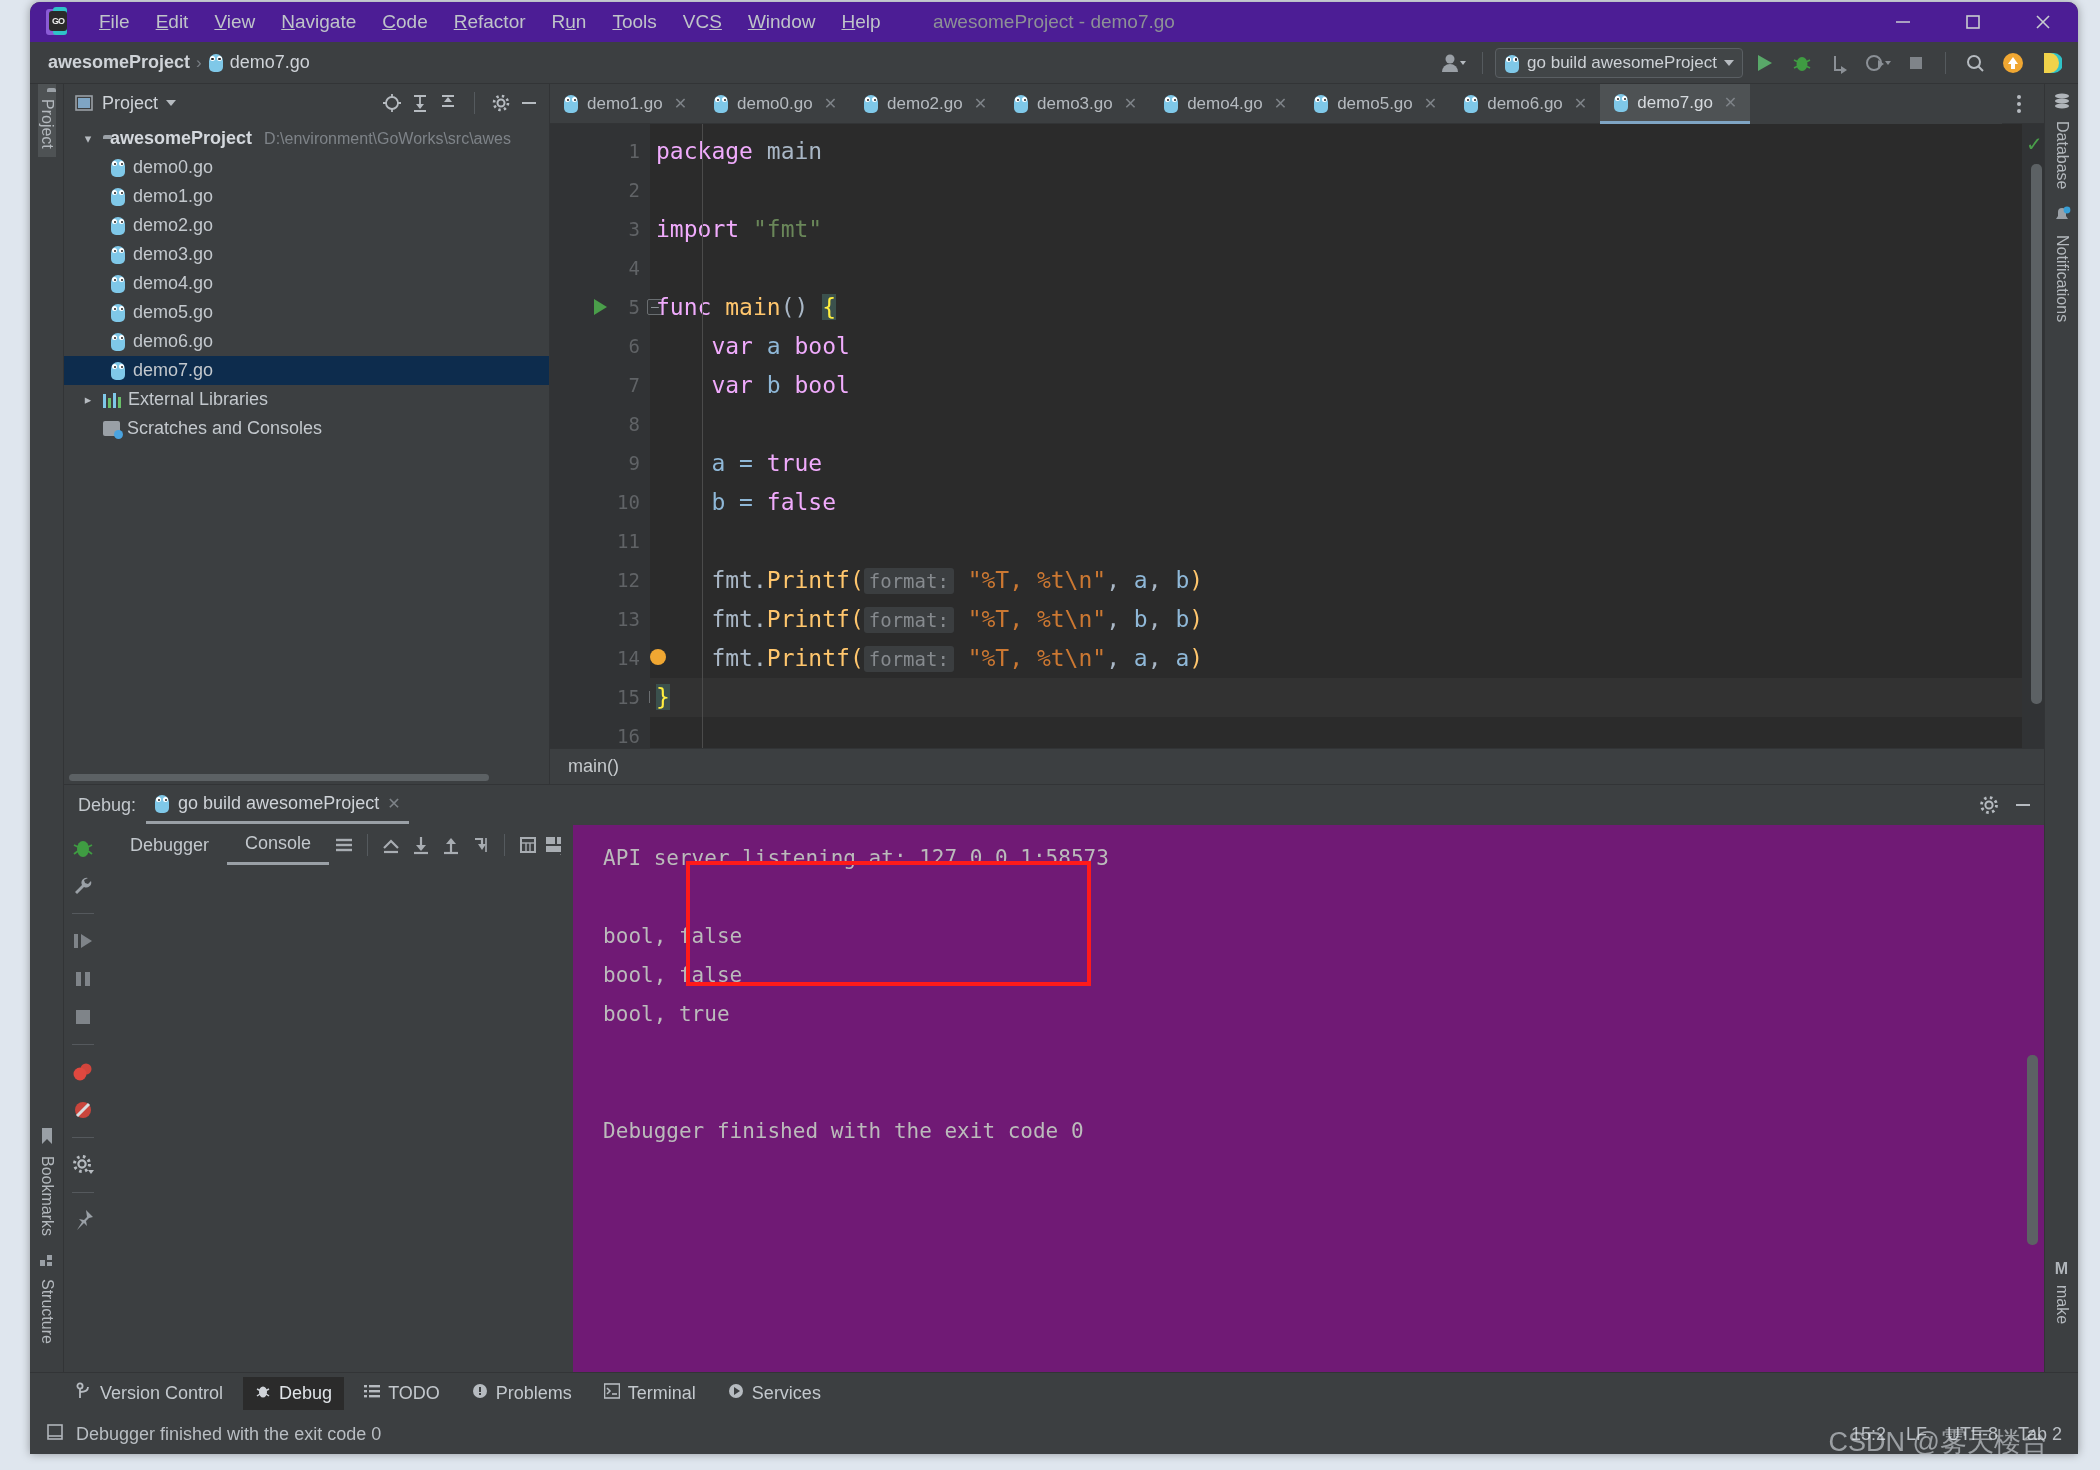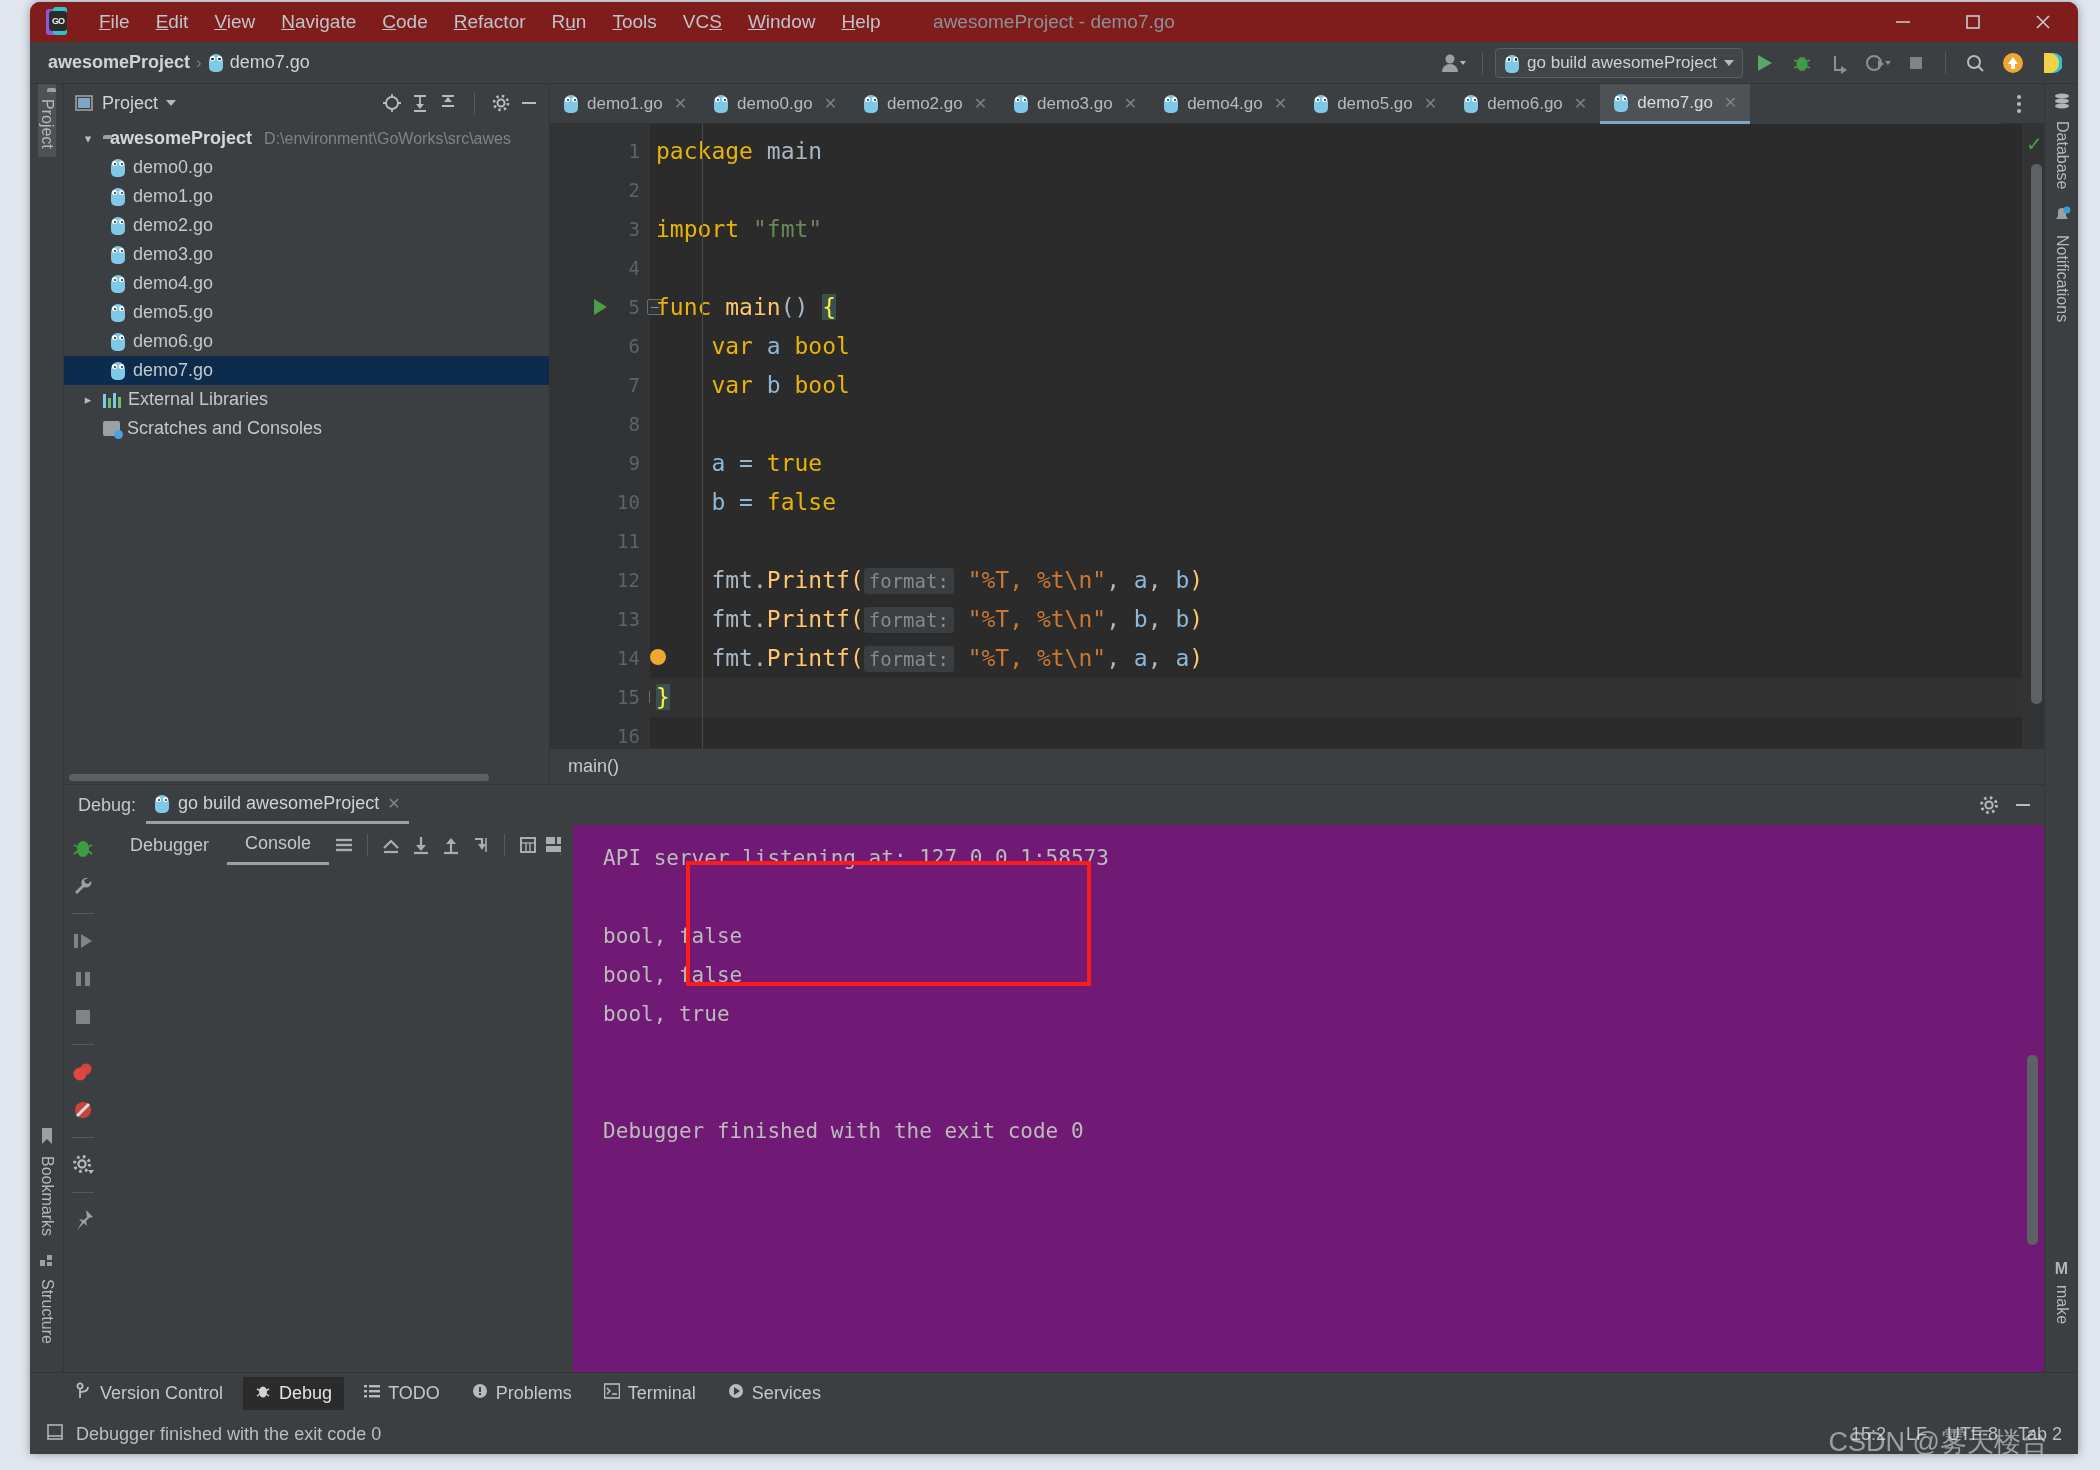--- a/index.html
+++ b/index.html
@@ -14,21 +14,21 @@
     width: 2048px; height: 1452px;
     background: #3c3f41;
     border-radius: 10px 10px 0 0;
     overflow: hidden;
     display: flex; flex-direction: column;
     box-shadow: 0 0 10px rgba(0,0,0,.35);
   }
 
   
   .titlebar {
-    height: 40px; background: #7f1d1d; display: flex; align-items: center;
+    height: 40px; background: #4c1d95; display: flex; align-items: center;
     flex: 0 0 40px; position: relative;
   }
   .logo { width: 30px; height: 30px; margin: 0 12px 0 14px; position: relative; flex:0 0 auto;}
   .logo .l1 { position:absolute; left:2px; top:2px; width:13px; height:26px; background:#8a5bd6; border-radius:3px;}
   .logo .l2 { position:absolute; left:9px; top:0px; width:14px; height:28px; background:#2fc3c8; border-radius:3px;}
   .logo .l3 { position:absolute; left:5px; top:4px; width:18px; height:20px; background:#2b2b2b; border-radius:3px;
               color:#eee; font-size:9px; font-weight:bold; text-align:center; line-height:20px; letter-spacing:-1px;}
   .menu { display: flex; align-items: center; gap: 0px; }
   .menu-item {
     color: #bfc4c9; font-size: 19px; padding: 4px 13px; cursor: default;
@@ -142,21 +142,21 @@
               font-size:13px; line-height:14px; text-align:center; background:#313335; border-radius:2px;}
   .gl .foldend { position:absolute; right:-13px; top:13px; width:14px; height:12px; border:1px solid #6a6e71; border-top:none; background:#313335;}
   .gl .bulb { position:absolute; right:-16px; top:10px; width:16px;height:16px;border-radius:50%;background:#f0a732;}
 
   .code {
     flex: 1 1 auto; font-family: "DejaVu Sans Mono", monospace; font-size: 23px;
     padding-top: 8px; position: relative; overflow: hidden;
   }
   .cl { height: 39px; line-height: 39px; white-space: pre; padding-left: 6px; }
   .cl.cur { background: #323232; }
-  .kw { color: #eab308; margin-top: 28px; }
+  .kw { color: #f0abfc; margin-top: 28px; }
   .str { color: #6a8759; }
   .fn { color: #ffc66d; }
   .pk { color: #a9b7c6; }
   .fmt-str { color: #cc7832; }
   .hint { background:#3b3e40; color:#868a8e; font-size:19px; border-radius:3px; padding:2px 5px;}
   .brace-hl { background: #3b514d; color:#ffef3f; }
   .var { color: #8fb8d8;}
   .guide { position:absolute; left:52px; top:0; bottom:0; width:1px; background:#4b4b4b;}
 
   .ed-right { width: 22px; flex: 0 0 22px; background:#313335; position: relative; }

